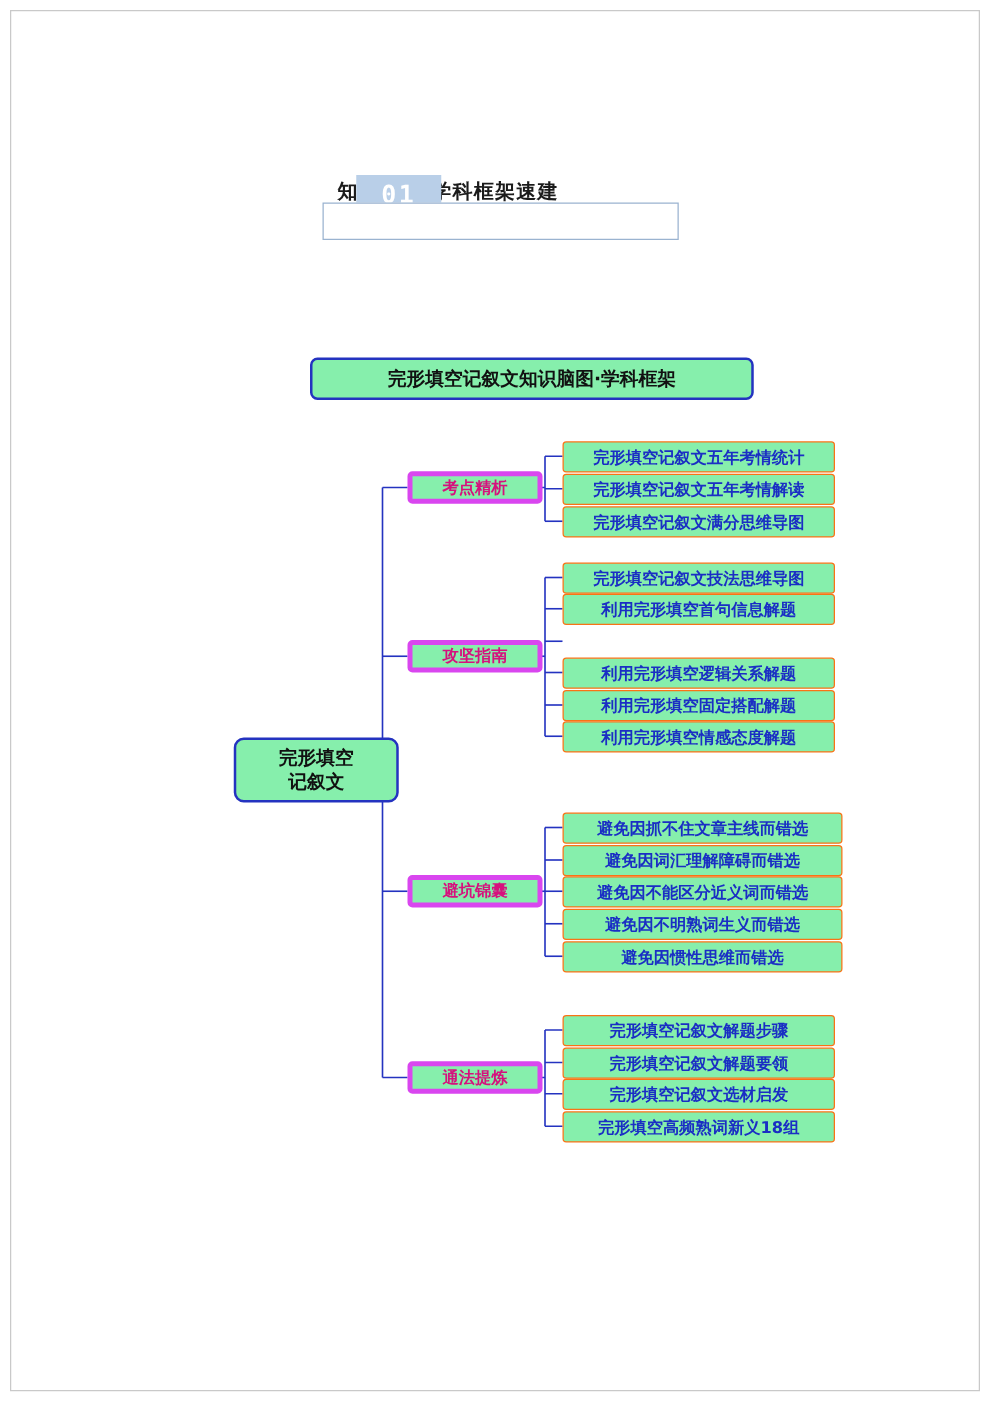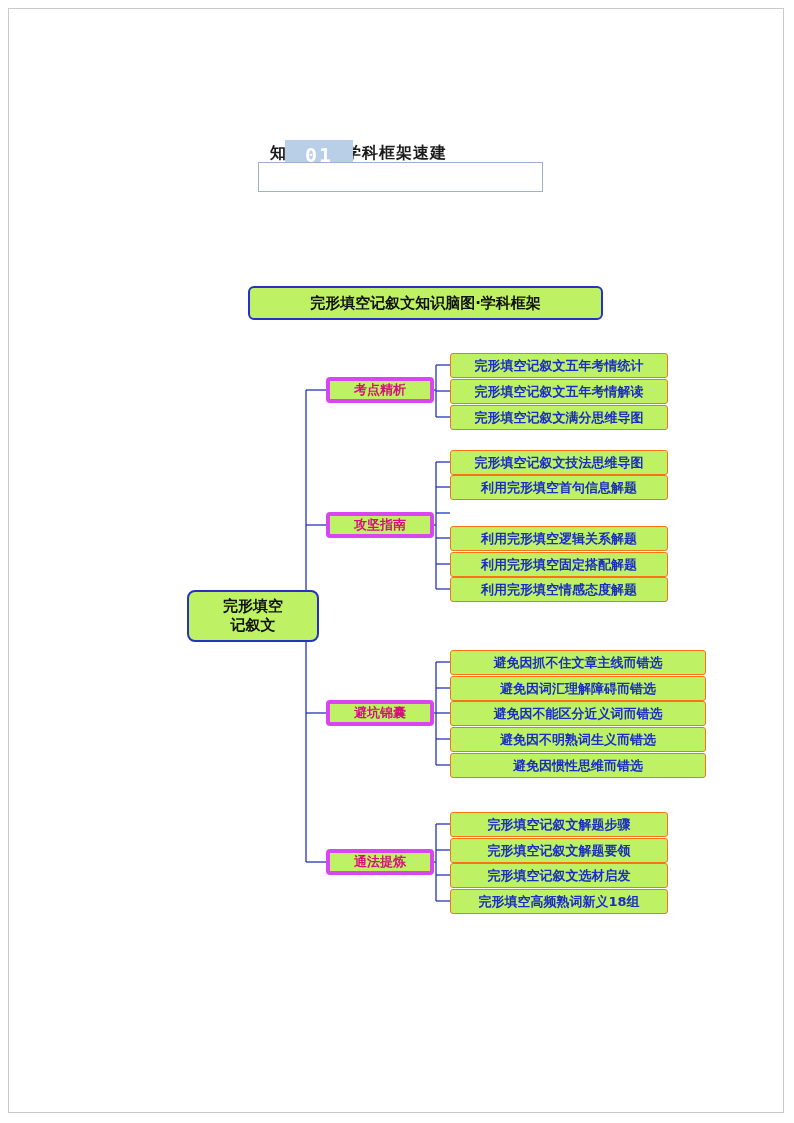--- a/index.html
+++ b/index.html
@@ -84,21 +84,21 @@
     position: absolute;
     left: 0;
     top: 0;
   }
 
   .node {
     position: absolute;
     box-sizing: border-box;
     border: 1px solid #2b3fd0;
     border-radius: 4px;
-    background: #bef264;
+    background: #86efac;
     color: #1a2ec4;
     font-family: "DejaVu Sans", sans-serif;
     display: flex;
     align-items: center;
     justify-content: center;
     text-align: center;
     white-space: nowrap;
   }
 
   
@@ -145,21 +145,21 @@
   .node-leaf {
     width: 218px;
     height: 25px;
     border: 1px solid #f97316;
     border-radius: 3px;
     color: #1a2ec4;
     font-size: 13px;
     font-weight: bold;
   }
   .node-leaf.wide {
-    width: 256px;
+    width: 224px;
   }
 </style>
 </head>
 <body>
 
 <div class="page-frame"></div>
 
 <div class="section-header">
   <div class="section-number">01</div>
   <div class="section-title-box"></div>

